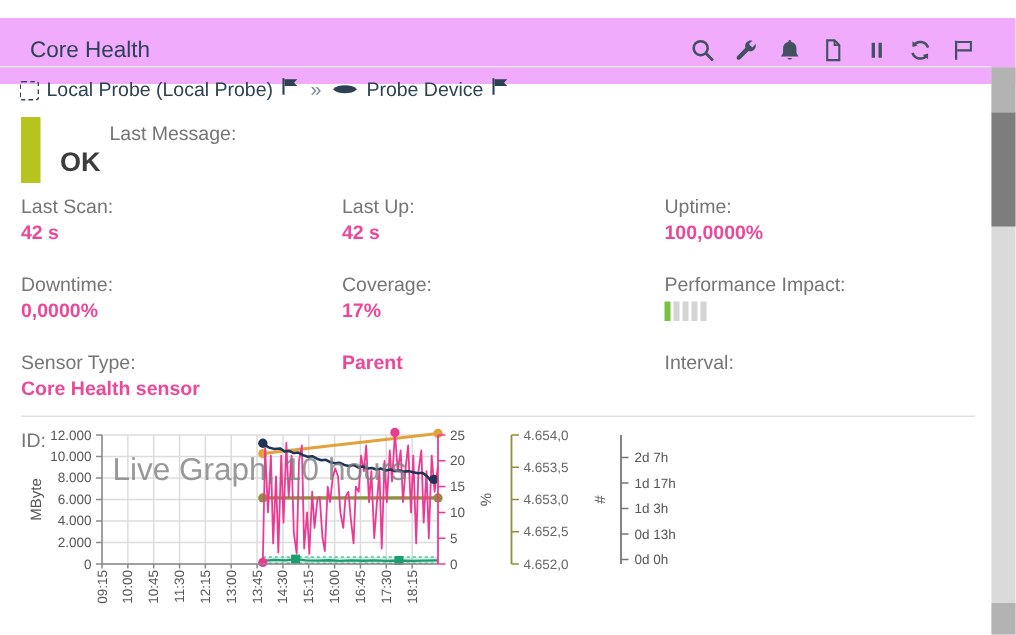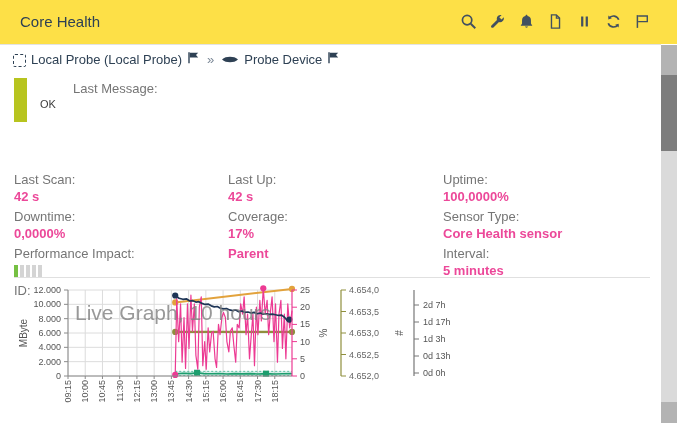--- a/index.html
+++ b/index.html
@@ -1,36 +1,36 @@
 <!DOCTYPE html>
 <html><head>
 <meta charset="utf-8">
 <style>
   html,body{margin:0;padding:0;}
   body{width:677px;height:423px;position:relative;background:#fff;overflow:hidden;
        font-family:"Liberation Sans",sans-serif;-webkit-font-smoothing:antialiased;}
   
-  .header{position:absolute;top:0;left:0;right:0;height:44px;background:#fde047;}
+  .header{position:absolute;top:12px;left:0;right:0;height:44px;background:#f0abfc;}
   .page-title{position:absolute;left:20px;top:13px;font-size:15px;color:#2e4154;}
   .toolbar{position:absolute;right:26px;top:13px;display:flex;gap:12px;align-items:center;}
   .tb-icon{width:17px;height:17px;cursor:pointer;}
   .tb-icon svg{display:block;}
   .hdr-divider{position:absolute;top:44px;left:0;right:16px;height:1px;background:#e3e3e3;}
   
   .breadcrumb{position:absolute;left:13px;top:51px;display:flex;align-items:flex-end;gap:5px;
               font-size:13px;color:#2e4154;white-space:nowrap;}
   .probe-box{width:11px;height:11px;border:1.5px dashed #2e4154;border-radius:2px;}
   .crumb-sep{color:#7a8796;padding:0 2px;}
   
   .status-bar{position:absolute;left:14px;top:78px;width:13px;height:44px;}
   .status-label{position:absolute;left:40px;top:81px;font-size:13px;color:#757575;margin-left:33px;}
-  .status-value{position:absolute;left:40px;top:98px;font-size:11px;font-weight:400;color:#3d3d3d;}
+  .status-value{position:absolute;left:40px;top:98px;font-size:18px;font-weight:700;color:#3d3d3d;}
   
   .fields{position:absolute;left:14px;top:129px;width:640px;display:grid;
-          grid-template-columns:214px 215px 200px;row-gap:3px;margin-top:42px;}
+          grid-template-columns:214px 215px 200px;row-gap:18px;}
   .field-cell{min-height:34px;}
   .field-label{font-size:13px;color:#757575;line-height:17px;}
   .field-value{font-size:13px;font-weight:700;color:#ec4899;line-height:17px;min-height:17px;}
   .impact{display:flex;gap:2px;margin-top:3px;}
   .impact span{width:4px;height:13px;display:block;}
   .section-divider{position:absolute;left:14px;right:27px;top:277px;height:1px;background:#e0e0e0;}
   
   #live-graph{position:absolute;left:0;top:284px;}
   
   .scrollbar{position:absolute;right:0;top:45px;bottom:0;width:16px;background:#dadada;}
@@ -134,39 +134,38 @@
     </div>
     <div class="field-cell">
       <div class="field-label">Downtime:</div>
       <div class="field-value">0,0000%</div>
     </div>
     <div class="field-cell">
       <div class="field-label">Coverage:</div>
       <div class="field-value">17%</div>
     </div>
     <div class="field-cell">
-      <div class="field-label">Sensor Type:</div>
-      <div class="field-value">Core Health sensor</div>
-    </div>
-    <div class="field-cell">
       <div class="field-label">Performance Impact:</div>
       <div class="impact">
         <span style="background: rgb(118, 192, 67);"></span>
         <span style="background: rgb(212, 212, 212);"></span>
         <span style="background: rgb(212, 212, 212);"></span>
         <span style="background: rgb(212, 212, 212);"></span>
         <span style="background: rgb(212, 212, 212);"></span>
       </div>
     </div>
     <div class="field-cell">
+      <div class="field-label">Sensor Type:</div>
+      <div class="field-value">Core Health sensor</div>
+    </div>
+    <div class="field-cell">
       <div class="field-value">Parent</div>
     </div>
     <div class="field-cell">
       <div class="field-label">Interval:</div>
-      <div class="field-value">5 minutes</div>
     </div>
     <div class="field-cell">
       <div class="field-label">ID:</div>
     </div>
   </div>
 
 <div class="section-divider"></div>
 
 <svg id="live-graph" width="677" height="139" viewBox="0 0 677 139">
     <line x1="68" y1="6" x2="68" y2="92" stroke="#dcdcdc" stroke-width="1"></line>

